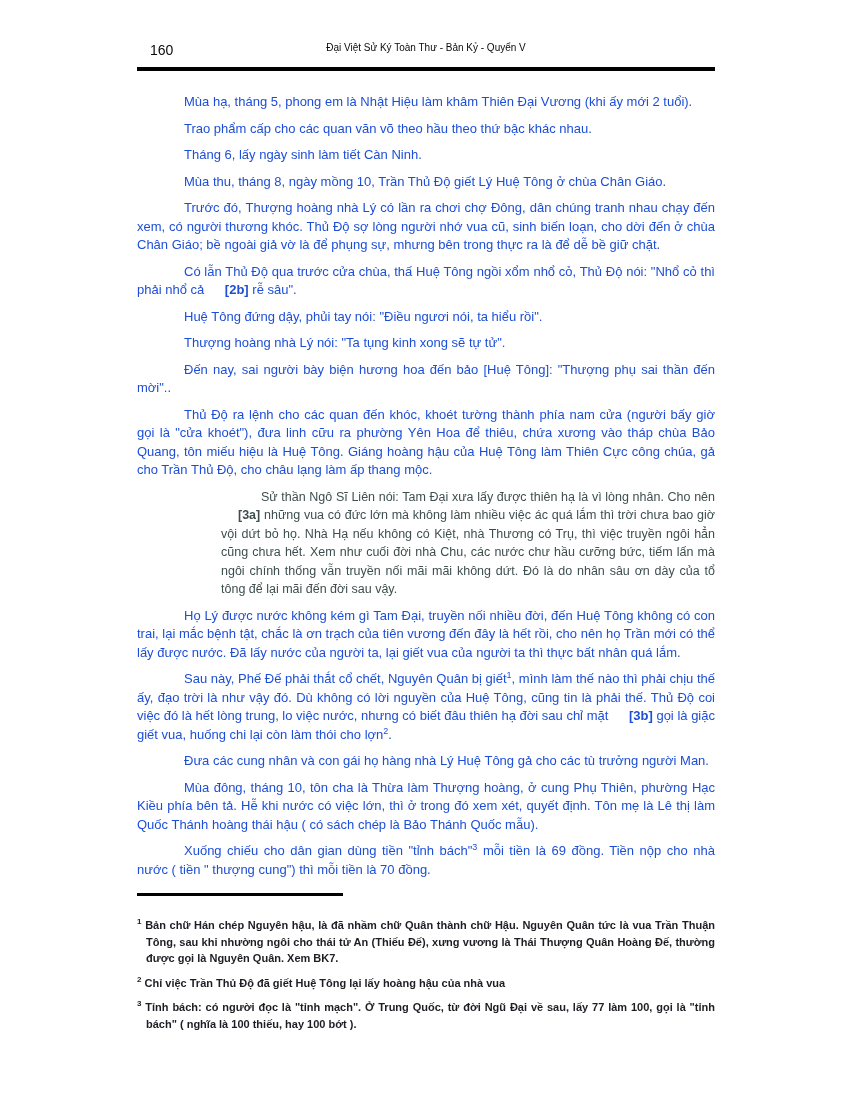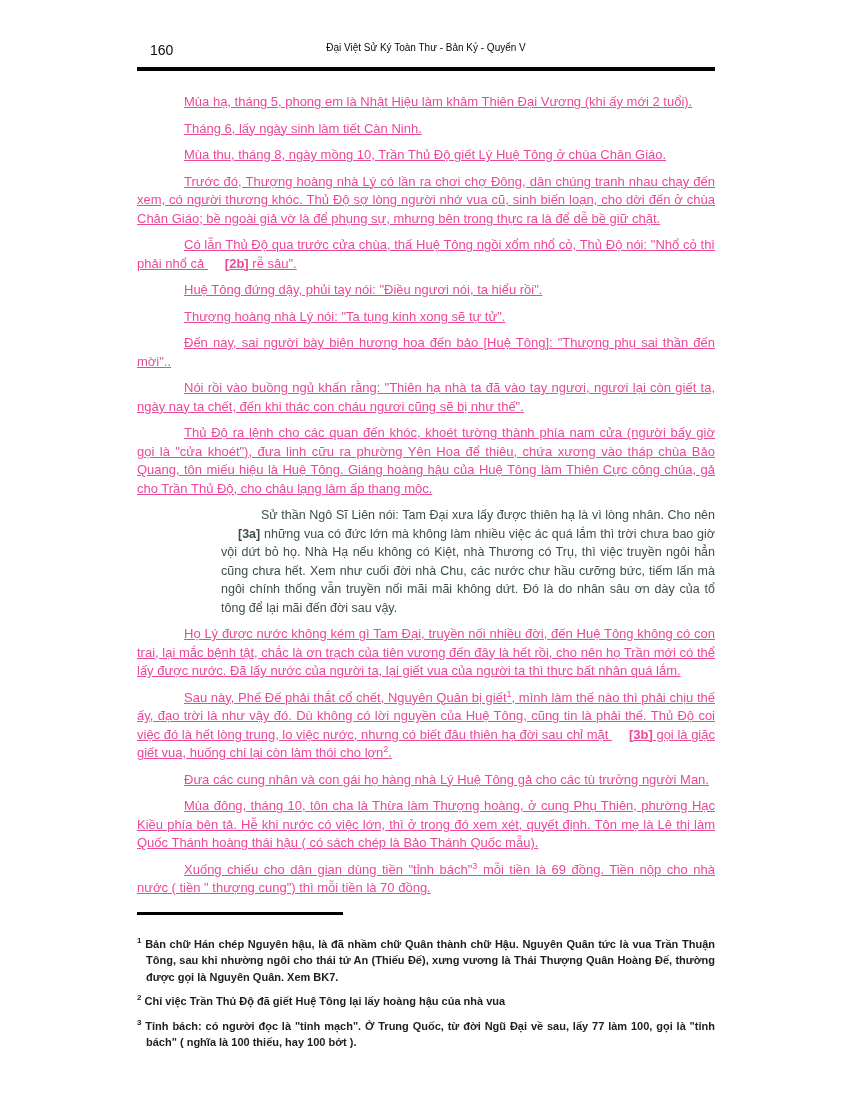--- a/index.html
+++ b/index.html
@@ -15,21 +15,21 @@
     overflow:hidden;
   }
   .hdr{position:relative;height:20px;}
   .pagenum{position:absolute;left:13px;top:0;font-size:14px;color:#0a0a0a;}
   .htitle{display:block;text-align:center;font-size:10px;color:#0a0a0a;}
   .hrule{height:4px;background:#000;margin-top:5px;}
   .doc{margin-top:22px;}
   .doc p{margin:0 0 8px 0;}
   .para{
     font-size:13px;line-height:18.5px;
-    text-align:justify;text-indent:47px;color:#ec4899;text-decoration:underline;
+    text-align:justify;text-indent:47px;color:#1d4ed8;
   }
   .quote{
     font-size:12.5px;line-height:18.5px;
     text-align:justify;text-indent:40px;
     margin-left:84px !important;
     color:#3e4e4e;
   }
   strong{font-weight:bold;margin-left:17px;}
   sup{font-size:9px;line-height:0;vertical-align:super;}
   .fnrule{width:206px;height:3px;background:#000;margin-top:14px;}
@@ -47,28 +47,28 @@
 
 <div class="page">
   <div class="hdr">
     <span class="pagenum">160</span>
     <span class="htitle">Đại Việt Sử Ký Toàn Thư - Bản Kỷ - Quyển V</span>
   </div>
   <div class="hrule"></div>
 
   <div class="doc">
       <p class="para"><span>Mùa hạ, tháng 5, phong em là Nhật Hiệu làm khâm Thiên Đại Vương (khi ấy mới 2 tuổi).</span></p>
+      <p class="para"><span>Trao phẩm cấp cho các quan văn võ theo hầu theo thứ bậc khác nhau.</span></p>
       <p class="para"><span>Tháng 6, lấy ngày sinh làm tiết Càn Ninh.</span></p>
       <p class="para"><span>Mùa thu, tháng 8, ngày mồng 10, Trần Thủ Độ giết Lý Huệ Tông ở chùa Chân Giáo.</span></p>
       <p class="para"><span>Trước đó, Thượng hoàng nhà Lý có lần ra chơi chợ Đông, dân chúng tranh nhau chạy đến xem, có người thương khóc. Thủ Độ sợ lòng người nhớ vua cũ, sinh biến loạn, cho dời đến ở chùa Chân Giáo; bề ngoài giả vờ là để phụng sự, mhưng bên trong thực ra là để dễ bề giữ chặt.</span></p>
       <p class="para"><span>Có lẫn Thủ Độ qua trước cửa chùa, thấ Huệ Tông ngồi xổm nhổ cỏ, Thủ Độ nói: "Nhổ cỏ thì phải nhổ cả </span><strong>[2b]</strong><span> rễ sâu".</span></p>
       <p class="para"><span>Huệ Tông đứng dậy, phủi tay nói: "Điều ngươi nói, ta hiểu rồi".</span></p>
       <p class="para"><span>Thượng hoàng nhà Lý nói: "Ta tụng kinh xong sẽ tự tử".</span></p>
       <p class="para"><span>Đến nay, sai người bày biện hương hoa đến bảo [Huệ Tông]: "Thượng phụ sai thần đến mời"..</span></p>
-      <p class="para"><span>Nói rồi vào buồng ngủ khấn rằng: "Thiên hạ nhà ta đã vào tay ngươi, ngươi lại còn giết ta, ngày nay ta chết, đến khi thác con cháu ngươi cũng sẽ bị như thế".</span></p>
       <p class="para"><span>Thủ Độ ra lệnh cho các quan đến khóc, khoét tường thành phía nam cửa (người bấy giờ gọi là "cửa khoét"), đưa linh cữu ra phường Yên Hoa để thiêu, chứa xương vào tháp chùa Bảo Quang, tôn miếu hiệu là Huệ Tông. Giáng hoàng hậu của Huệ Tông làm Thiên Cực công chúa, gả cho Trần Thủ Độ, cho châu lạng làm ấp thang mộc.</span></p>
       <p class="quote"><span>Sử thần Ngô Sĩ Liên nói: Tam Đại xưa lấy được thiên hạ là vì lòng nhân. Cho nên </span><strong>[3a]</strong><span> những vua có đức lớn mà không làm nhiều việc ác quá lắm  thì trời chưa bao giờ vội dứt bỏ họ. Nhà Hạ nếu không có Kiệt, nhà Thương có Trụ, thì việc truyền ngôi hẳn cũng chưa hết. Xem như cuối đời nhà Chu, các nước chư hầu cưỡng bức, tiếm lấn mà ngôi chính thống vẫn truyền nối mãi mãi không dứt. Đó là do nhân sâu ơn dày của tổ tông để lại mãi đến đời sau vậy.</span></p>
       <p class="para"><span>Họ Lý được nước không kém gì Tam Đại, truyền nối nhiều đời, đến Huệ Tông không có con trai, lại mắc bệnh tật, chắc là ơn trạch của tiên vương đến đây là hết rồi, cho nên họ Trần mới có thể lấy được nước. Đã lấy nước của người ta, lại giết vua của người ta thì thực bất nhân quá lắm.</span></p>
       <p class="para"><span>Sau này, Phế Đế phải thắt cổ chết, Nguyên Quân bị giết</span><sup>1</sup><span>, mình làm thế nào thì phải chịu thế ấy, đạo trời là như vậy đó. Dù không có lời nguyền của Huệ Tông, cũng tin là phải thế. Thủ Độ coi việc đó là hết lòng trung, lo việc nước, nhưng có biết đâu thiên hạ đời sau chỉ mặt </span><strong>[3b]</strong><span> gọi là giặc giết vua, huống chi lại còn làm thói cho lợn</span><sup>2</sup><span>.</span></p>
       <p class="para"><span>Đưa các cung nhân và con gái họ hàng nhà Lý Huệ Tông gả cho các tù trưởng người Man.</span></p>
       <p class="para"><span>Mùa đông, tháng 10, tôn cha là Thừa làm Thượng hoàng, ở cung Phụ Thiên, phường Hạc Kiều phía bên tả. Hễ khi nước có việc lớn, thì ở trong đó xem xét, quyết định. Tôn mẹ là Lê thị làm Quốc Thánh hoàng thái hậu ( có sách chép là Bảo Thánh Quốc mẫu).</span></p>
       <p class="para"><span>Xuống chiếu cho dân gian dùng tiền "tỉnh bách"</span><sup>3</sup><span> mỗi tiền là 69 đồng. Tiền nộp cho nhà nước ( tiền " thượng cung") thì mỗi tiền là 70 đồng.</span></p>
     </div>
 
   <div class="fnrule"></div>

